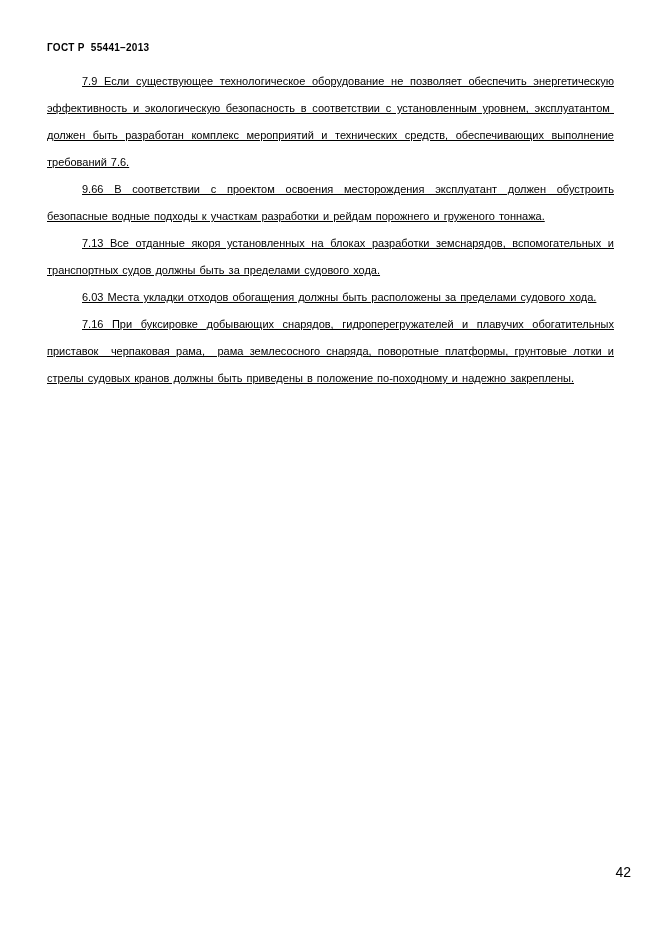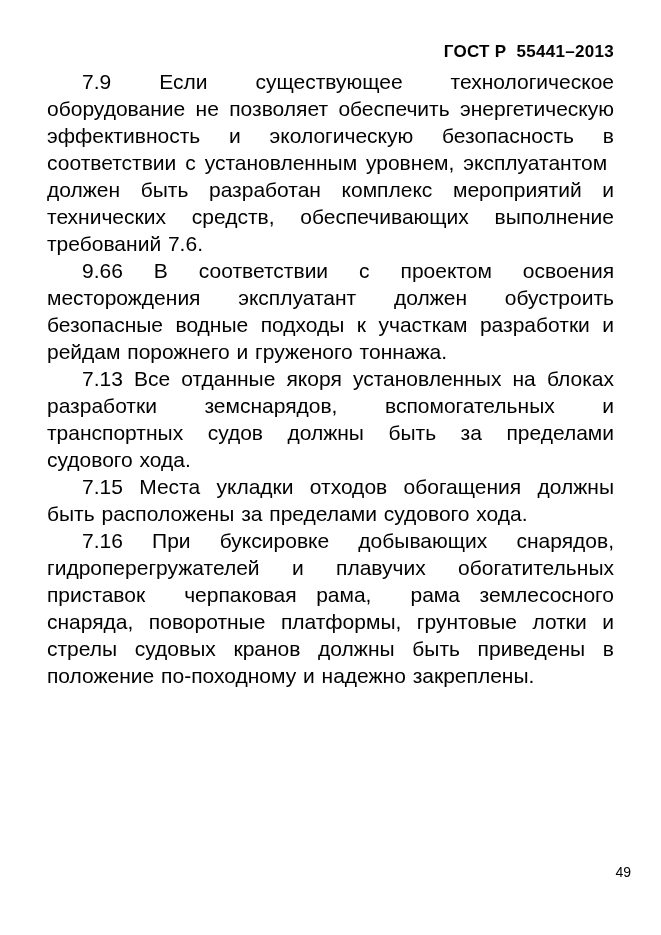--- a/index.html
+++ b/index.html
@@ -19,57 +19,57 @@
     position: relative;
     width: 661px;
     height: 935px;
     background: #ffffff;
   }
   .doc-header {
     position: absolute;
     top: 42px;
     left: 47px;
     width: 567px;
-    text-align: right;
     font-weight: bold;
-    font-size: 17px;
+    font-size: 10px;
     letter-spacing: 0.3px;
     white-space: pre;
   }
   .doc-content {
     position: absolute;
     top: 68px;
     left: 47px;
     width: 567px;
   }
   .doc-content p {
     margin: 0;
-    font-size: 21px;
+    font-size: 11px;
     line-height: 27px;
     text-align: justify;
     text-indent: 35px;
     word-spacing: 1px;
+    text-decoration: underline;
   }
   .page-number {
     position: absolute;
     top: 864px;
     right: 30px;
     font-size: 14px;
   }
 </style>
 </head>
 <body>
 
 <div class="page">
 
   <div class="doc-header">ГОСТ Р&nbsp; 55441–2013</div>
 
   <div class="doc-content">
     <p>7.9 Если существующее технологическое оборудование не позволяет обеспечить энергетическую эффективность и экологическую безопасность в соответствии с установленным уровнем, эксплуатантом&nbsp; должен быть разработан комплекс мероприятий и технических средств, обеспечивающих выполнение требований 7.6.</p>
     <p>9.66 В соответствии с проектом освоения месторождения эксплуатант должен обустроить безопасные водные подходы к участкам разработки и рейдам порожнего и груженого тоннажа.</p>
     <p>7.13 Все отданные якоря установленных на блоках разработки земснарядов, вспомогательных и транспортных судов должны быть за пределами судового хода.</p>
-    <p>7.15 Места укладки отходов обогащения должны быть расположены за пределами судового хода.</p>
+    <p>6.03 Места укладки отходов обогащения должны быть расположены за пределами судового хода.</p>
     <p>7.16 При буксировке добывающих снарядов, гидроперегружателей и плавучих обогатительных приставок&nbsp; черпаковая рама,&nbsp; рама землесосного снаряда, поворотные платформы, грунтовые лотки и стрелы судовых кранов должны быть приведены в положение по-походному и надежно закреплены.</p>
   </div>
 
-  <div class="page-number">49</div>
+  <div class="page-number">42</div>
 
 </div>
 
 </body></html>

